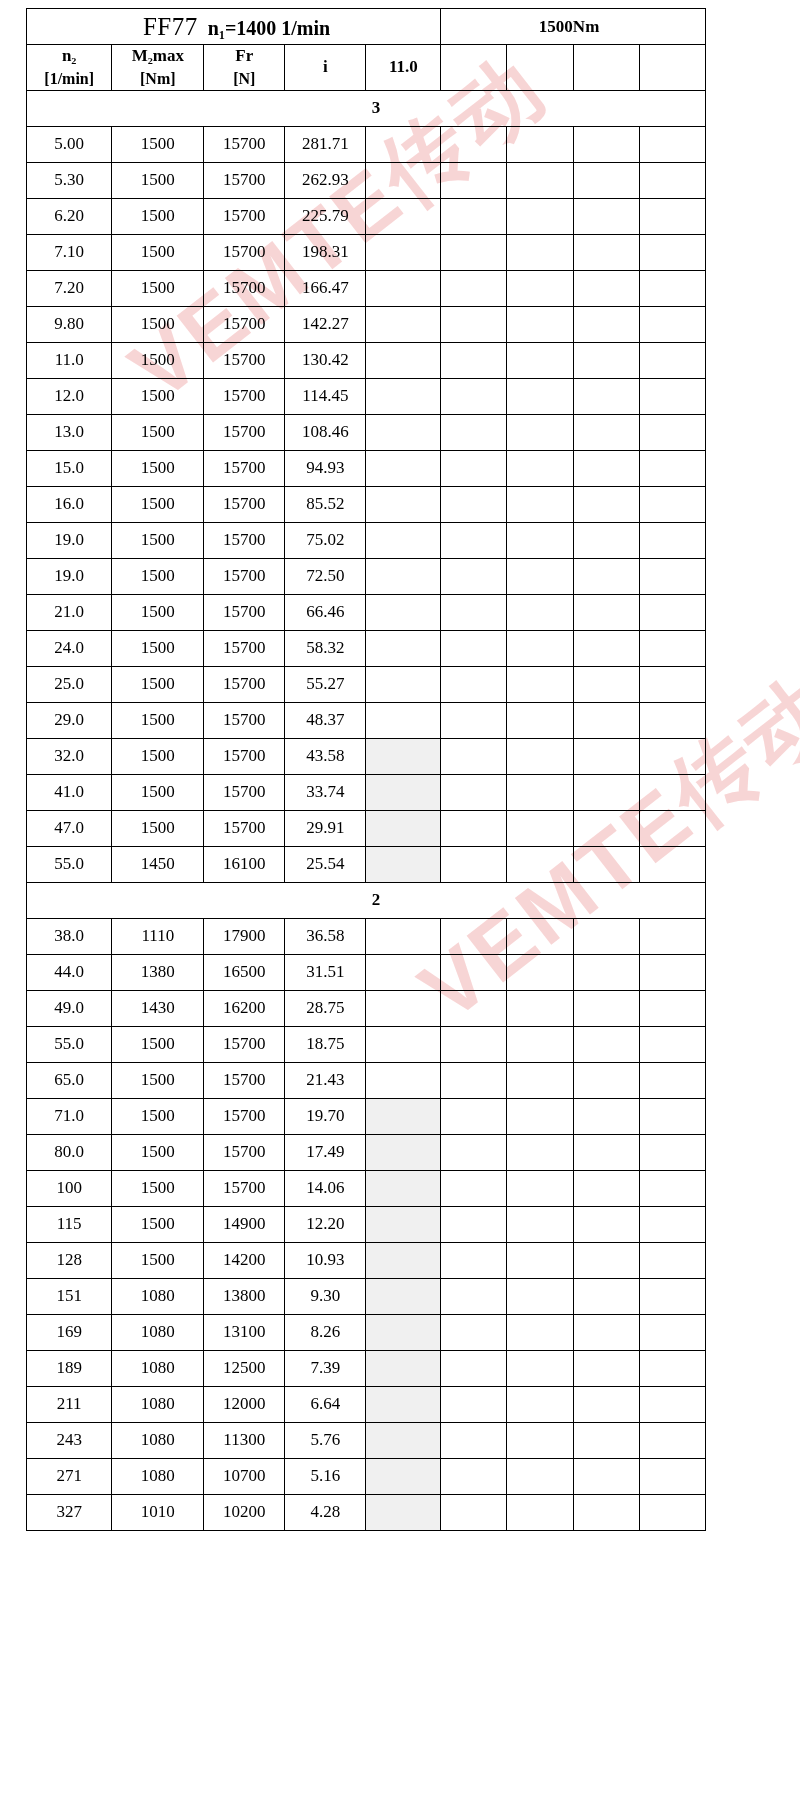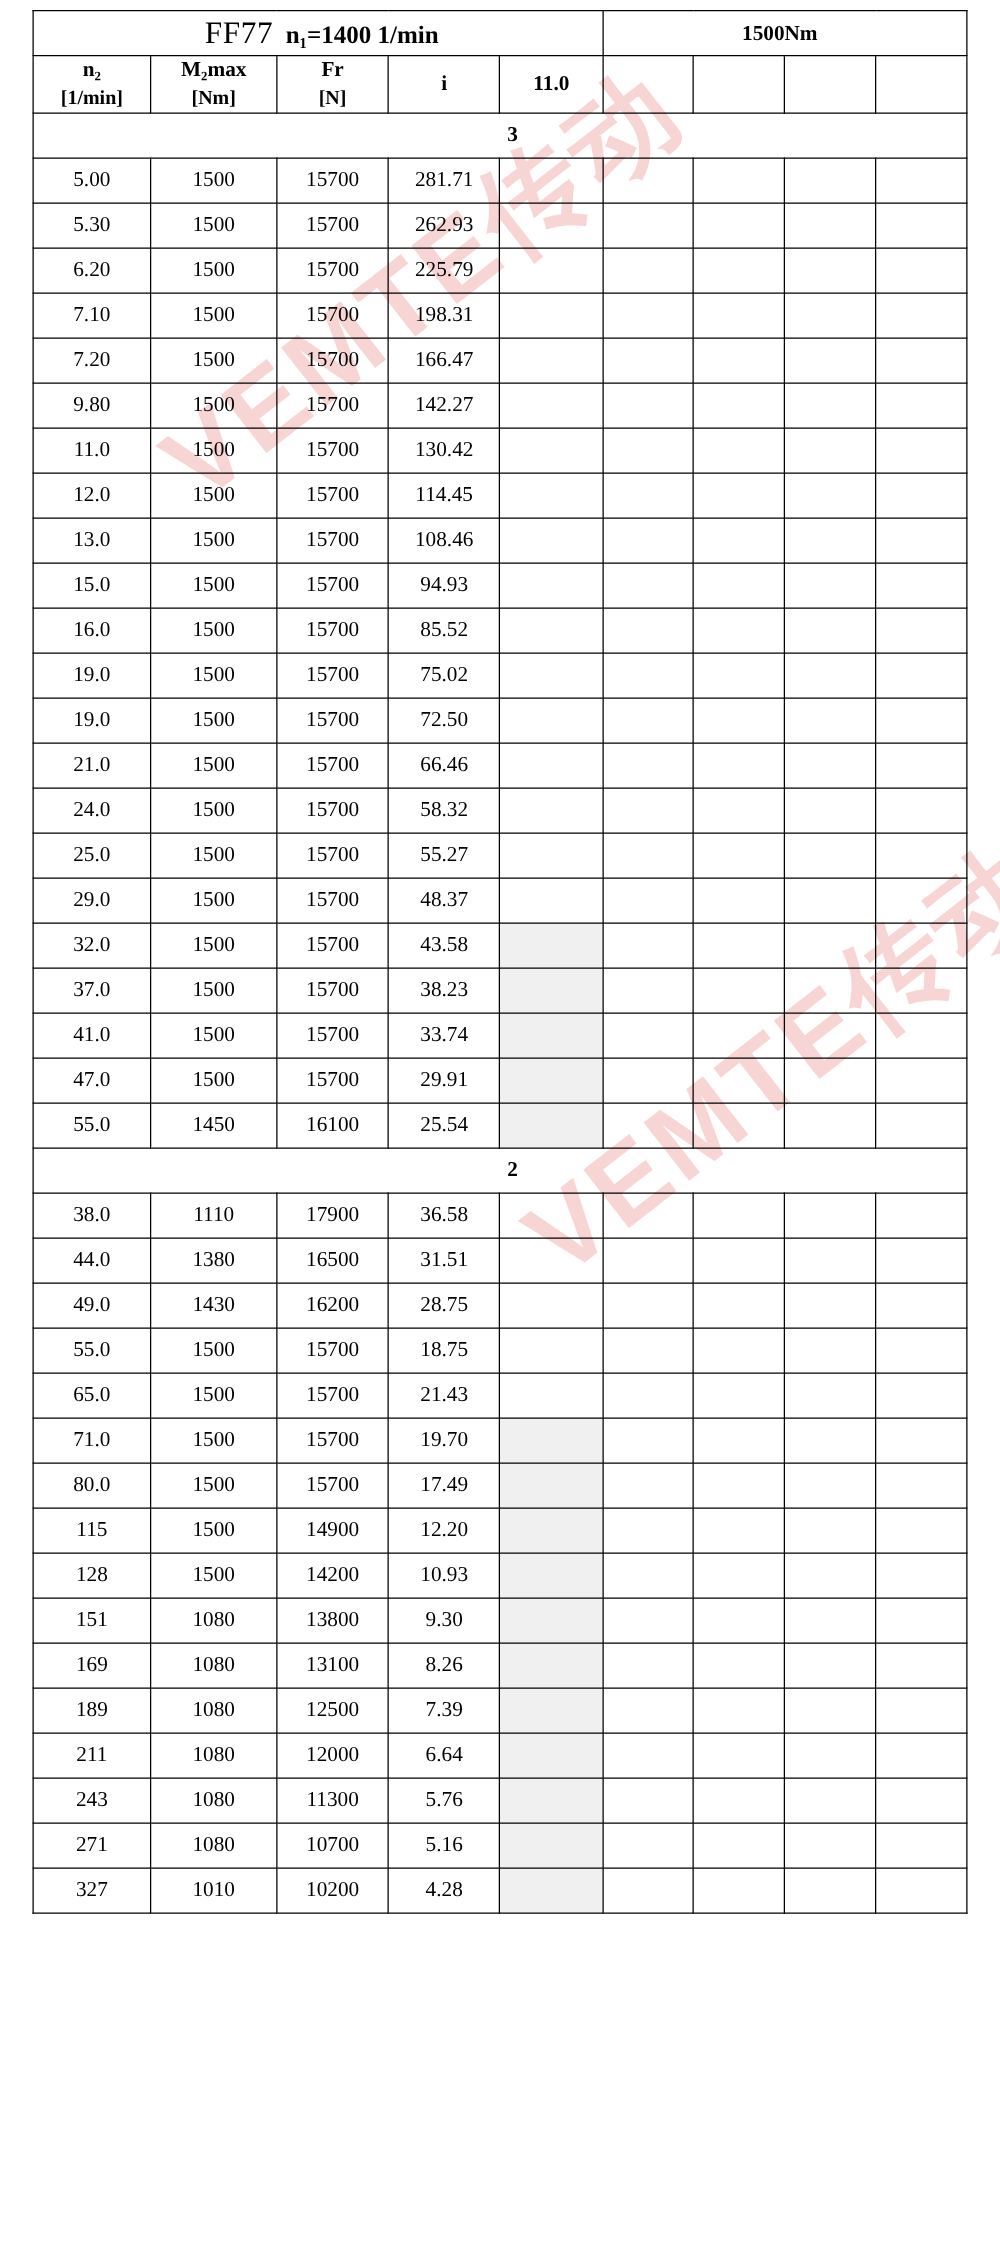--- a/index.html
+++ b/index.html
@@ -31,21 +31,21 @@
     pointer-events: none;
     white-space: nowrap;
     z-index: 0;
   }
   .wm1 { left: 90px;  top: 170px; }
   .wm2 { left: 380px; top: 790px; }
   table.grid {
     position: relative;
     z-index: 2;
     border-collapse: collapse;
-    width: 748px;
+    width: 680px;
     margin: 8px 26px 0 26px;
     table-layout: fixed;
   }
   table.grid td {
     border: 1px solid #000000;
     text-align: center;
     vertical-align: middle;
     font-size: 17px;
     height: 35px;
     padding: 0;
@@ -339,31 +339,20 @@
           <td>1500</td>
           <td>15700</td>
           <td>43.58</td>
           <td class="shade"></td>
           <td></td>
           <td></td>
           <td></td>
           <td></td>
         </tr>
         <tr>
-          <td>37.0</td>
-          <td>1500</td>
-          <td>15700</td>
-          <td>38.23</td>
-          <td class="shade"></td>
-          <td></td>
-          <td></td>
-          <td></td>
-          <td></td>
-        </tr>
-        <tr>
           <td>41.0</td>
           <td>1500</td>
           <td>15700</td>
           <td>33.74</td>
           <td class="shade"></td>
           <td></td>
           <td></td>
           <td></td>
           <td></td>
         </tr>
@@ -456,20 +445,31 @@
           <td></td>
           <td></td>
           <td></td>
           <td></td>
         </tr>
         <tr>
           <td>80.0</td>
           <td>1500</td>
           <td>15700</td>
           <td>17.49</td>
+          <td class="shade"></td>
+          <td></td>
+          <td></td>
+          <td></td>
+          <td></td>
+        </tr>
+        <tr>
+          <td>100</td>
+          <td>1500</td>
+          <td>15700</td>
+          <td>14.06</td>
           <td class="shade"></td>
           <td></td>
           <td></td>
           <td></td>
           <td></td>
         </tr>
         <tr>
           <td>115</td>
           <td>1500</td>
           <td>14900</td>

